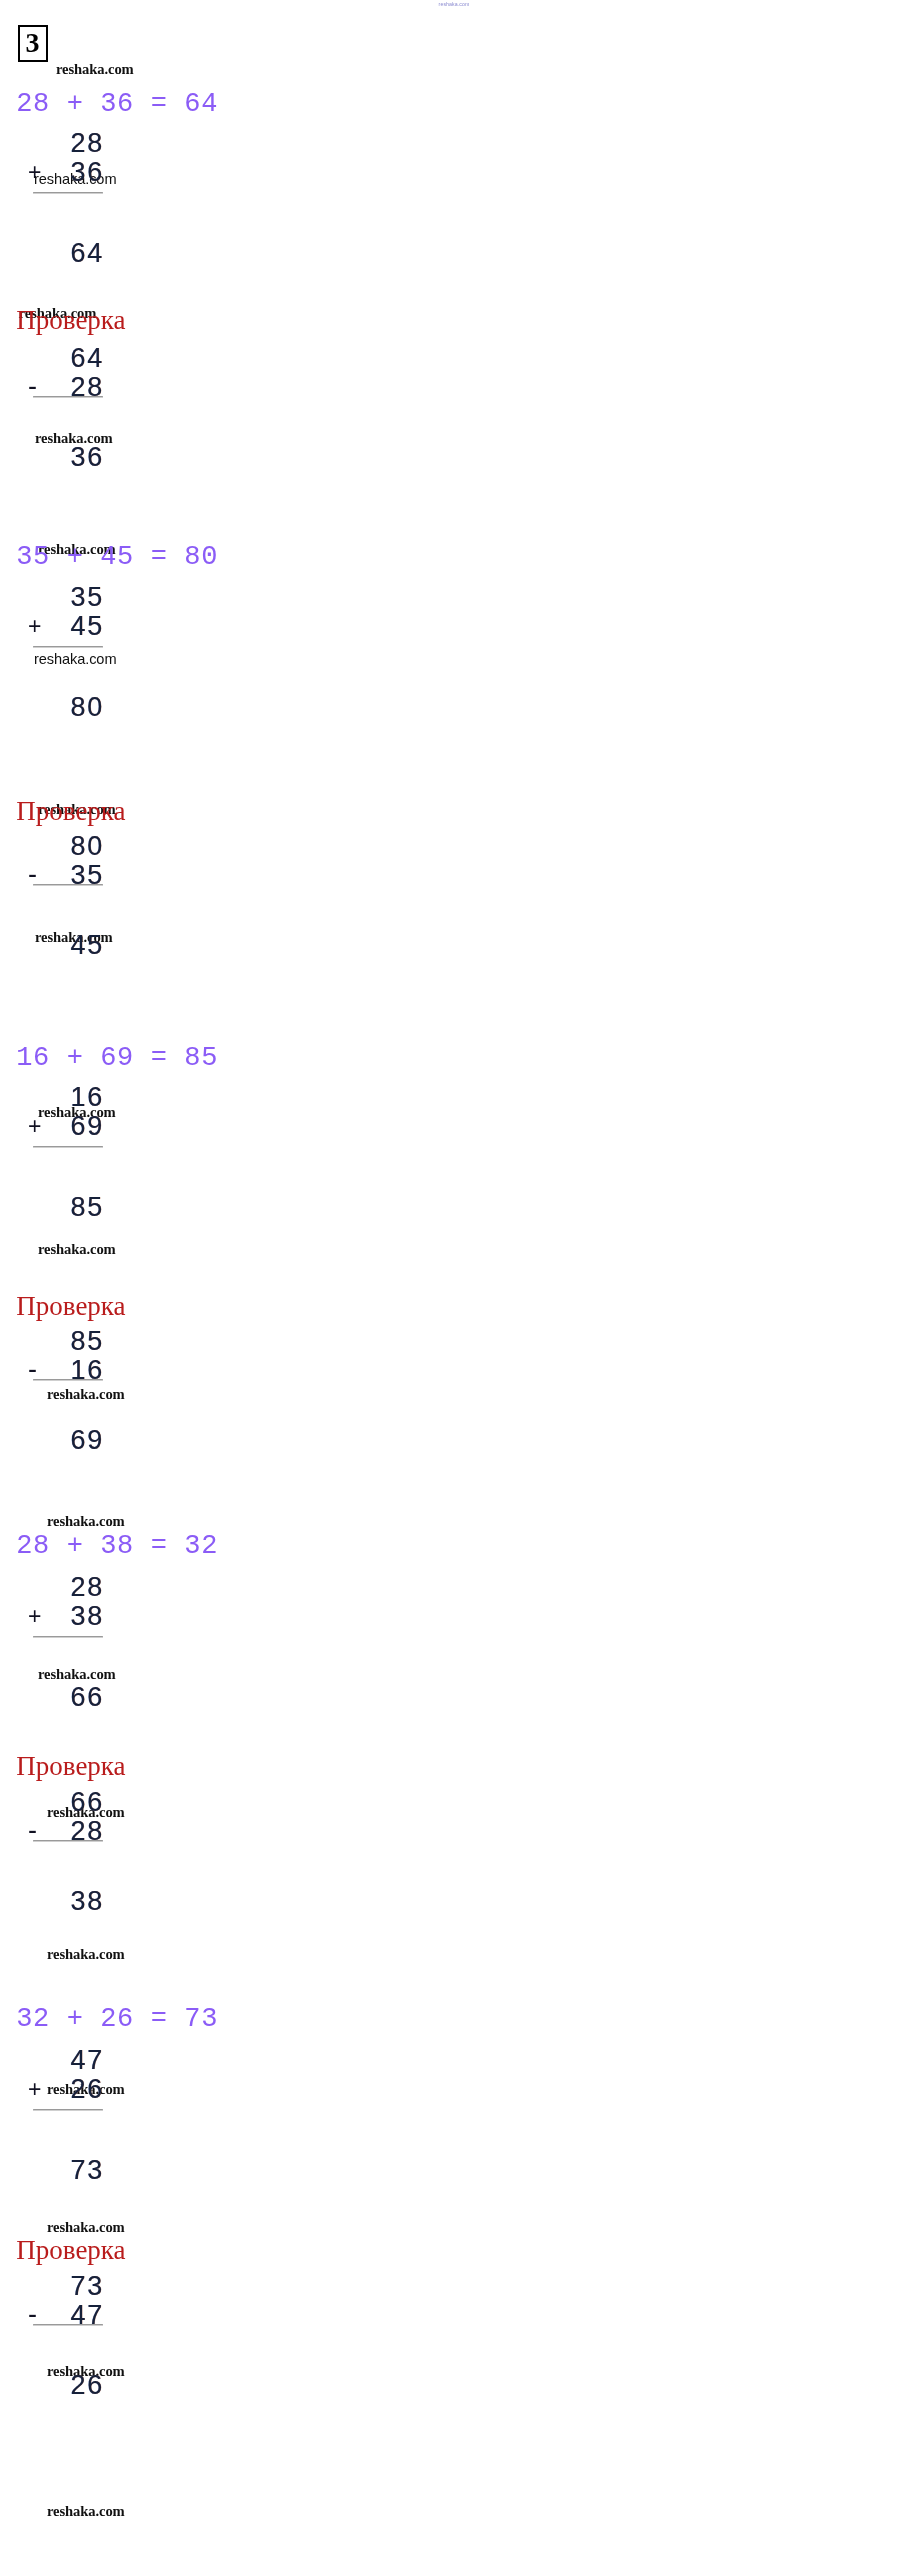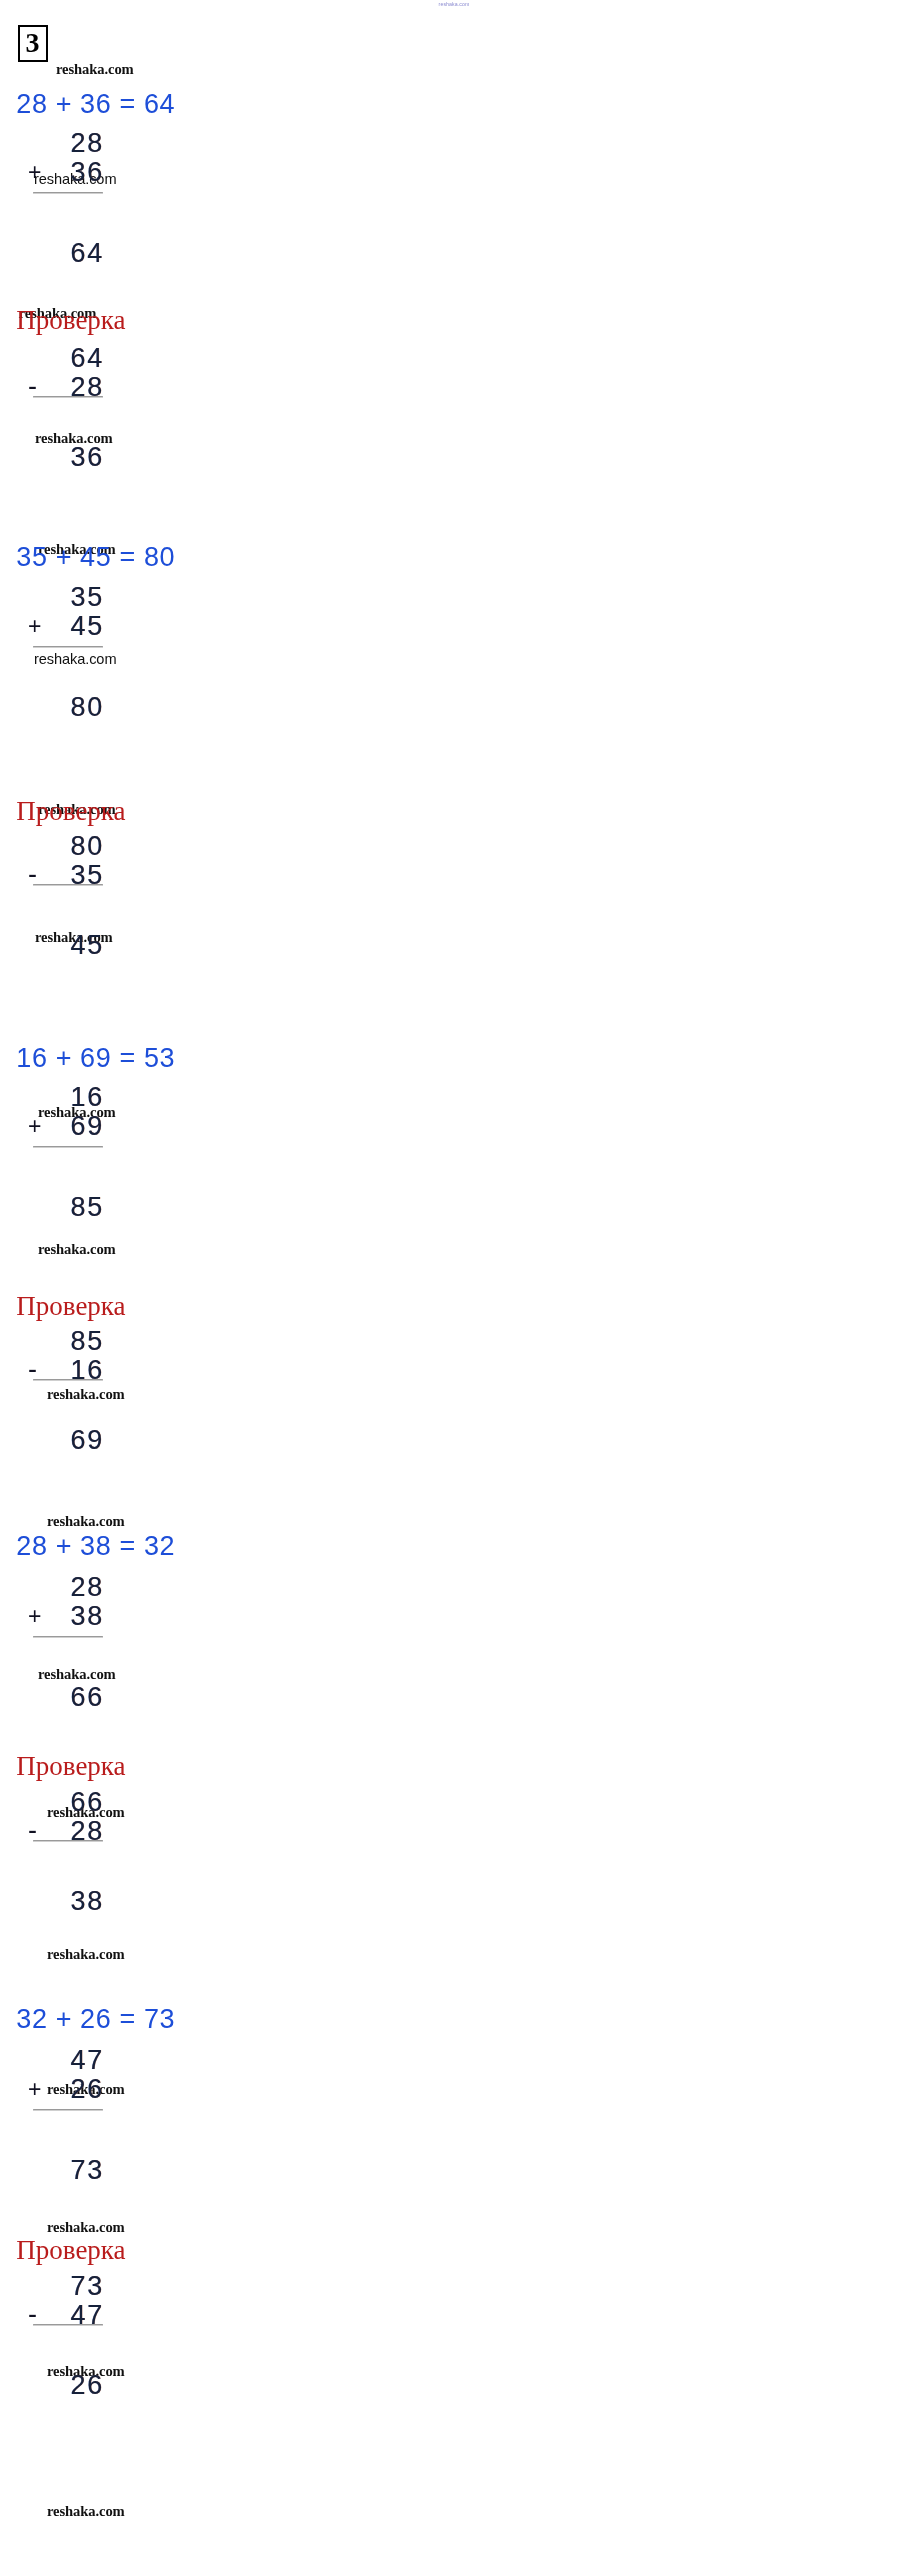--- a/index.html
+++ b/index.html
@@ -66,23 +66,23 @@
     letter-spacing: -0.1px;
   }
   .wm.sans {
     font-family: "Liberation Sans", sans-serif;
     font-weight: normal;
   }
 
   
   .equation {
     position: absolute;
-    font-family: Liberation Sans, sans-serif;
-    font-size: 27px;
-    color: #1d4ed8;
+    font-family: Liberation Mono, monospace;
+    font-size: 27px;
+    color: #8b5cf6;
     white-space: nowrap;
     letter-spacing: 0.6px;
   }
 
   
   .check-heading {
     position: absolute;
     font-family: "Liberation Serif", serif;
     font-size: 27px;
     color: #b91c1c;
@@ -163,21 +163,21 @@
       <div class="wm" style="left: 47px; top: 1513px; font-size: 14.6px;">reshaka.com</div>
       <div class="wm" style="left: 38px; top: 1666px; font-size: 14.6px;">reshaka.com</div>
       <div class="wm" style="left: 47px; top: 1804px; font-size: 14.6px;">reshaka.com</div>
       <div class="wm" style="left: 47px; top: 1946px; font-size: 14.6px;">reshaka.com</div>
       <div class="wm" style="left: 47px; top: 2081px; font-size: 14.6px;">reshaka.com</div>
       <div class="wm" style="left: 47px; top: 2219px; font-size: 14.6px;">reshaka.com</div>
       <div class="wm" style="left: 47px; top: 2363px; font-size: 14.6px;">reshaka.com</div>
       <div class="wm" style="left: 47px; top: 2503px; font-size: 14.6px;">reshaka.com</div>
       <div class="equation" style="left: 16.3px; top: 89px;">28 + 36 = 64</div>
       <div class="equation" style="left: 16.3px; top: 542px; text-align: center;">35 + 45 = 80</div>
-      <div class="equation" style="left: 16.3px; top: 1043px;">16 + 69 = 53</div>
+      <div class="equation" style="left: 16.3px; top: 1043px;">16 + 69 = 85</div>
       <div class="equation" style="left: 16.3px; top: 1531px;">28 + 38 = 32</div>
       <div class="equation" style="left: 16.3px; top: 2004px;">32 + 26 = 73</div>
       <div class="check-heading" style="left: 16.3px; top: 305px;">Проверка</div>
       <div class="check-heading" style="left: 16.3px; top: 796px;">Проверка</div>
       <div class="check-heading" style="left: 16.3px; top: 1291px;">Проверка</div>
       <div class="check-heading" style="left: 16.3px; top: 1751px;">Проверка</div>
       <div class="check-heading" style="left: 16.3px; top: 2235px;">Проверка</div>
       <div class="colsum" style="left: 28px; top: 129px; width: 76px; height: 145px;">
         <div class="row">
           <span class="num">28</span>

